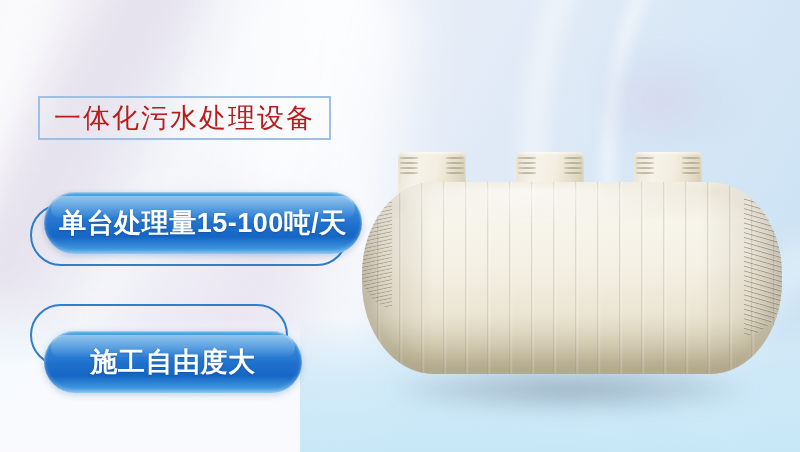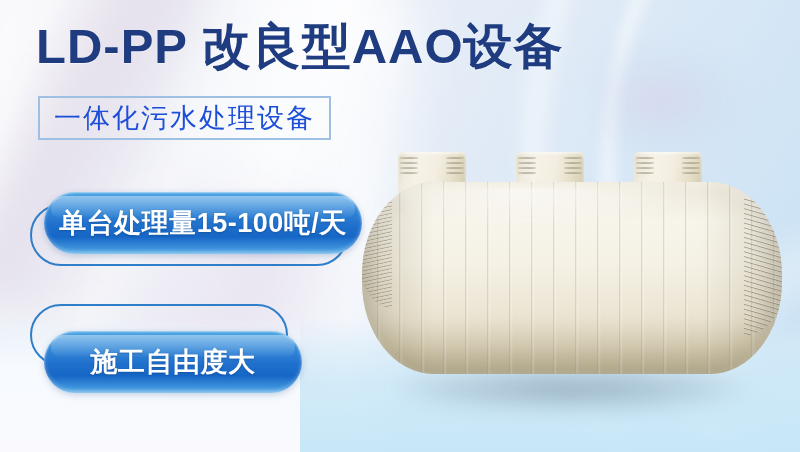--- a/index.html
+++ b/index.html
@@ -156,21 +156,21 @@
     box-sizing: border-box;
     border: 2px solid #9fc0e2;
     padding: 0 14px;
     display: flex;
     align-items: center;
     background: rgba(255,255,255,0.10);
   }
   .subtitle-text {
     font-size: 27px;
     font-weight: 400;
-    color: #1d4ed8;
+    color: #b91c1c;
     letter-spacing: 2px;
     white-space: nowrap;
     line-height: 1;
   }
 
   
   .pill-wrap { position: absolute; }
   .pill-wrap.p1 { left: 30px; top: 192px; }
   .pill-wrap.p2 { left: 30px; top: 292px; }
 
@@ -462,21 +462,20 @@
       <div class="ribs"></div>
       <div class="cap-left"></div>
       <div class="cap-left-ridge"></div>
       <div class="cap-right"></div>
       <div class="cap-right-ridge"></div>
       <div class="gloss-top"></div>
       <div class="shade-bottom"></div>
     </div>
   </div>
 
-  <div class="headline">LD-PP 改良型AAO设备</div>
 
   <div class="subtitle-box">
     <span class="subtitle-text">一体化污水处理设备</span>
   </div>
 
   <div class="pill-wrap p1">
     <div class="pill-ring r1"></div>
     <div class="pill b1">
       <span class="pill-text">单台处理量15-100吨/天</span>
     </div>

